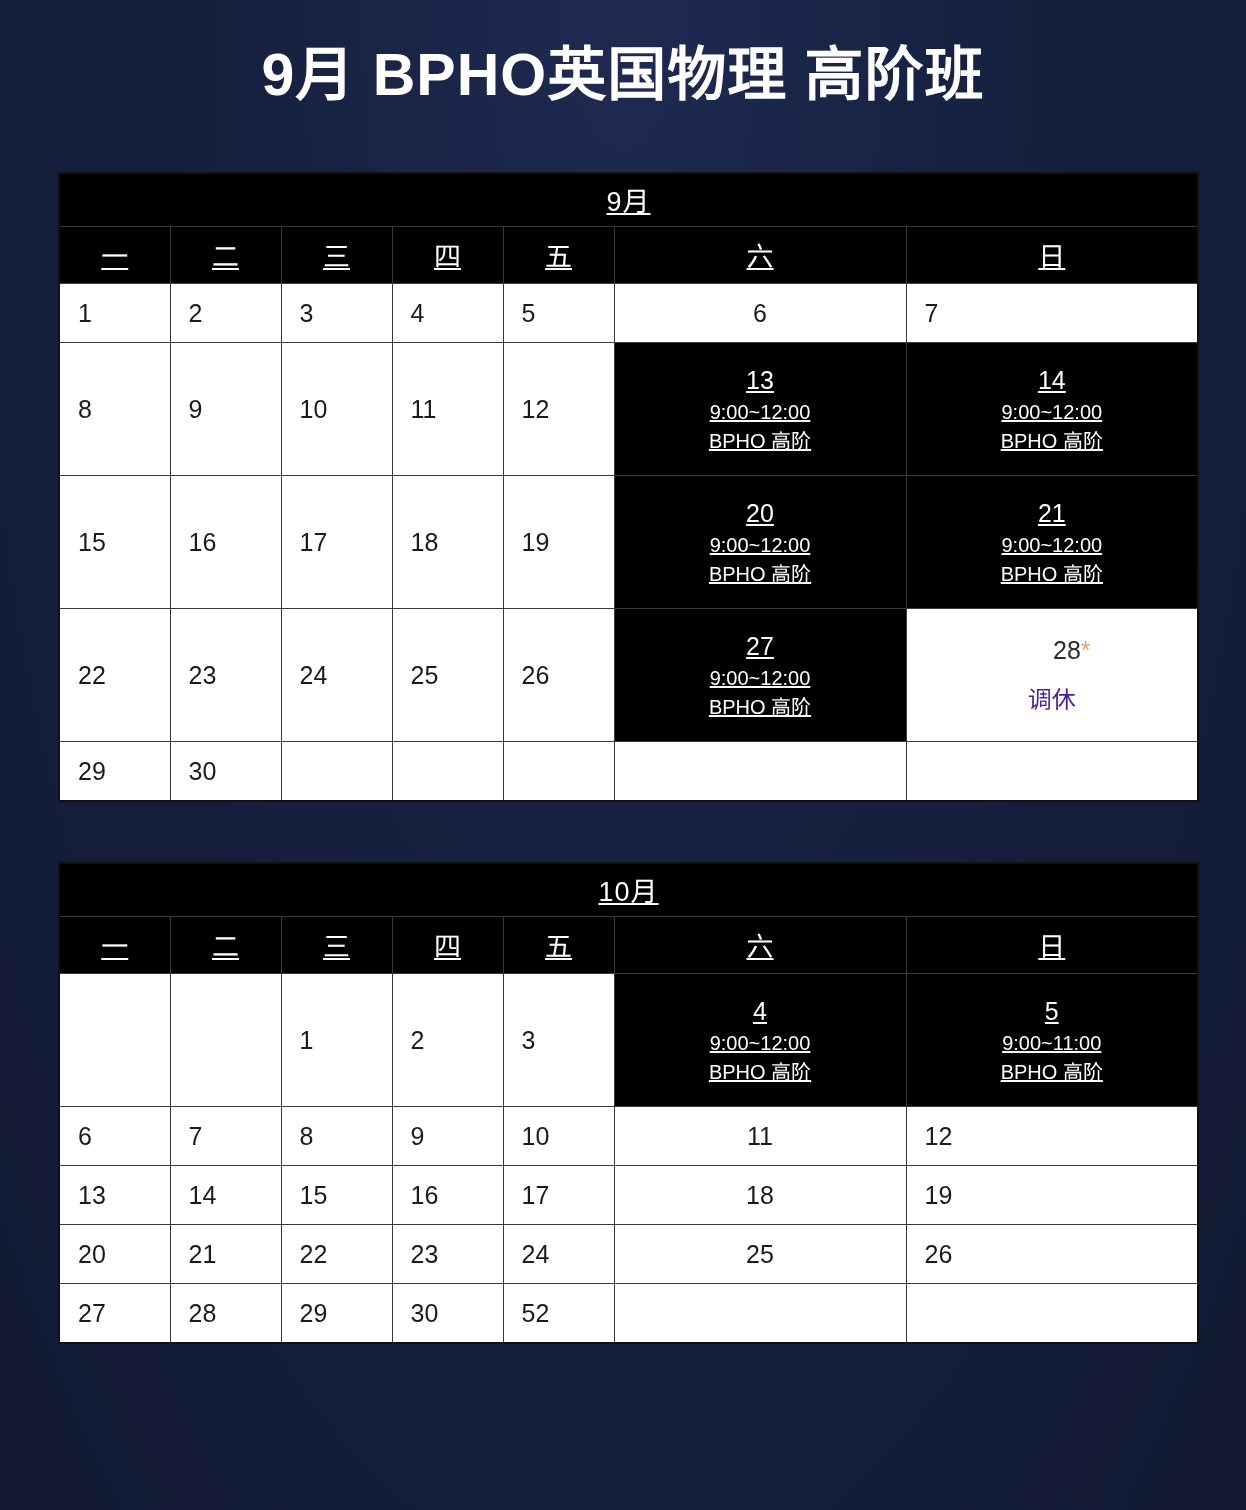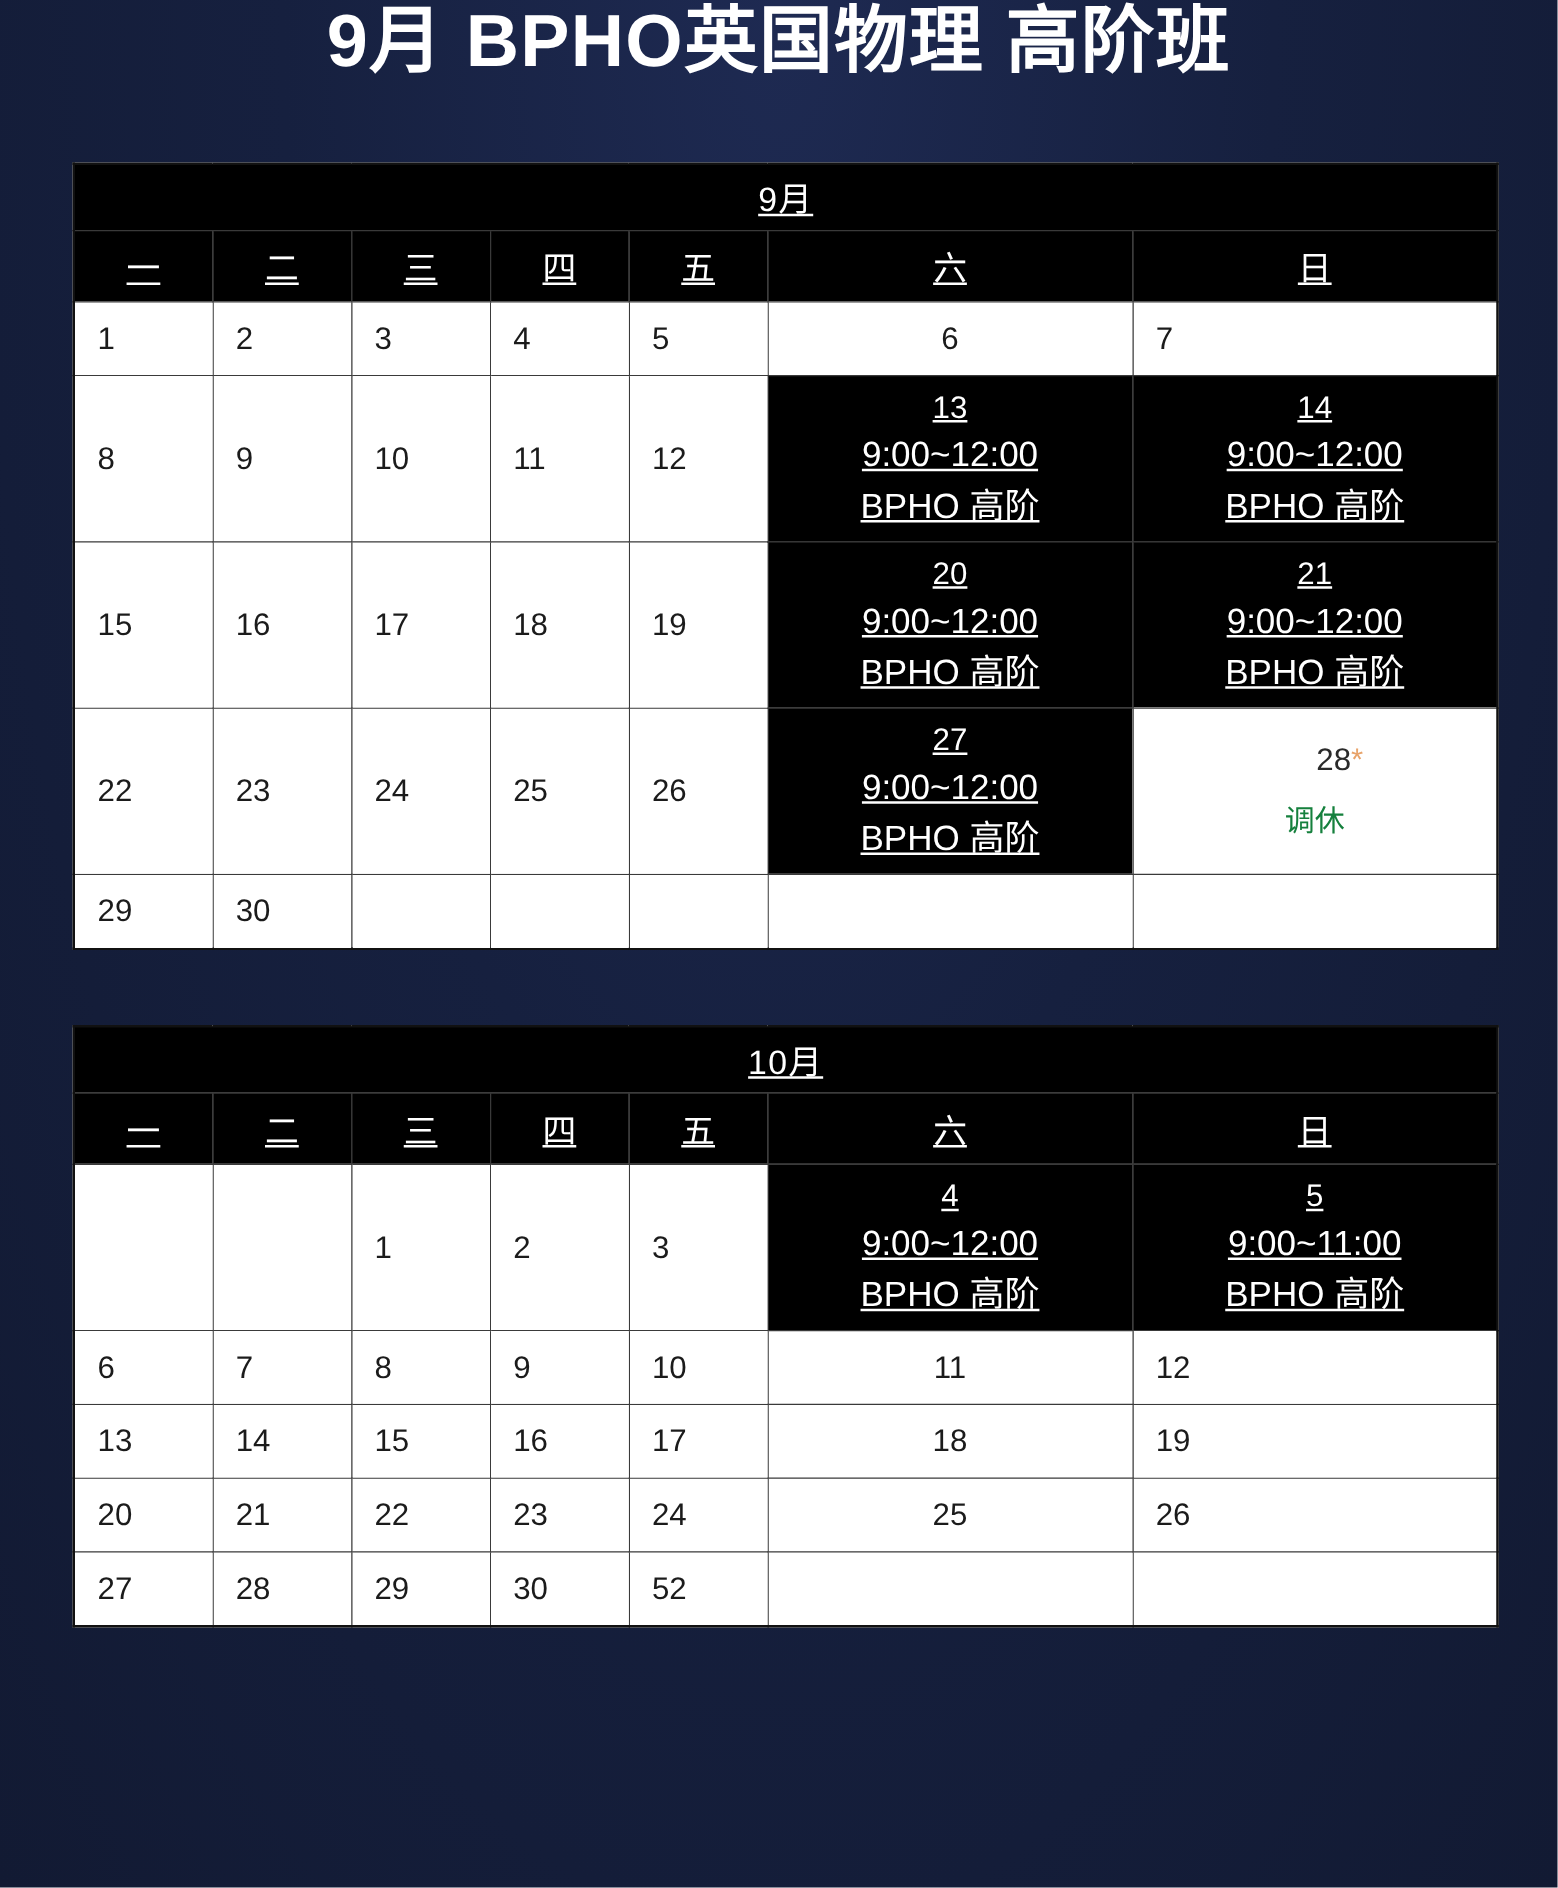--- a/index.html
+++ b/index.html
@@ -16,20 +16,21 @@
     overflow: hidden;
     position: relative;
   }
   .page {
     width: 1246px;
     height: 1510px;
     position: relative;
     box-sizing: border-box;
   }
   .header {
+    padding-top: 42px;
     text-align: center;
   }
   .title {
     font-size: 59px;
     font-weight: bold;
     letter-spacing: 1px;
     line-height: 1.15;
     color: #ffffff;
     margin: 0;
   }
@@ -112,21 +113,21 @@
     height: 132px;
     padding: 8px 4px;
   }
   td.session .num {
     display: block;
     font-size: 25px;
     line-height: 1.45;
   }
   td.session .line {
     display: block;
-    font-size: 28px;
+    font-size: 20px;
     line-height: 1.45;
     white-space: nowrap;
   }
 
   td.holiday {
     background: #ffffff;
     height: 132px;
     color: #e8a36a;
   }
   td.holiday .num {
@@ -136,21 +137,21 @@
     line-height: 1.5;
     padding-left: 40px;
   }
   td.holiday .num .star {
     color: #e8a36a;
     font-size: 25px;
   }
   td.holiday .line {
     display: block;
     font-size: 24px;
-    color: #15803d;
+    color: #4c1d95;
     line-height: 1.5;
     margin-top: 13px;
   }
 
   col.c-narrow { width: 111px; }
   col.c-wide { width: 292px; }
 </style>
 </head>
 <body>
 

